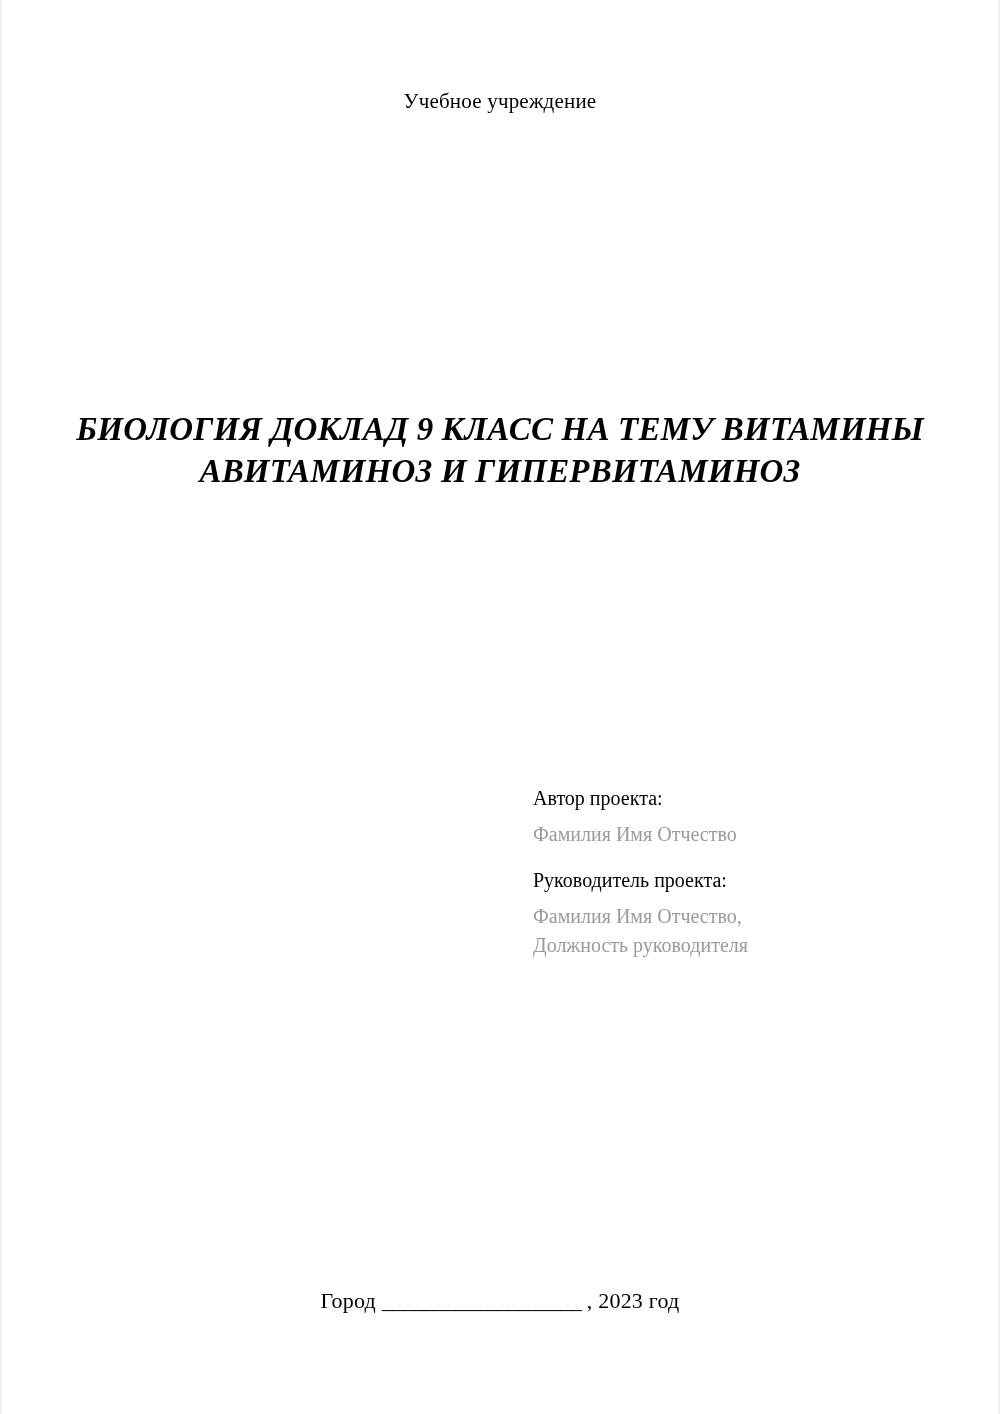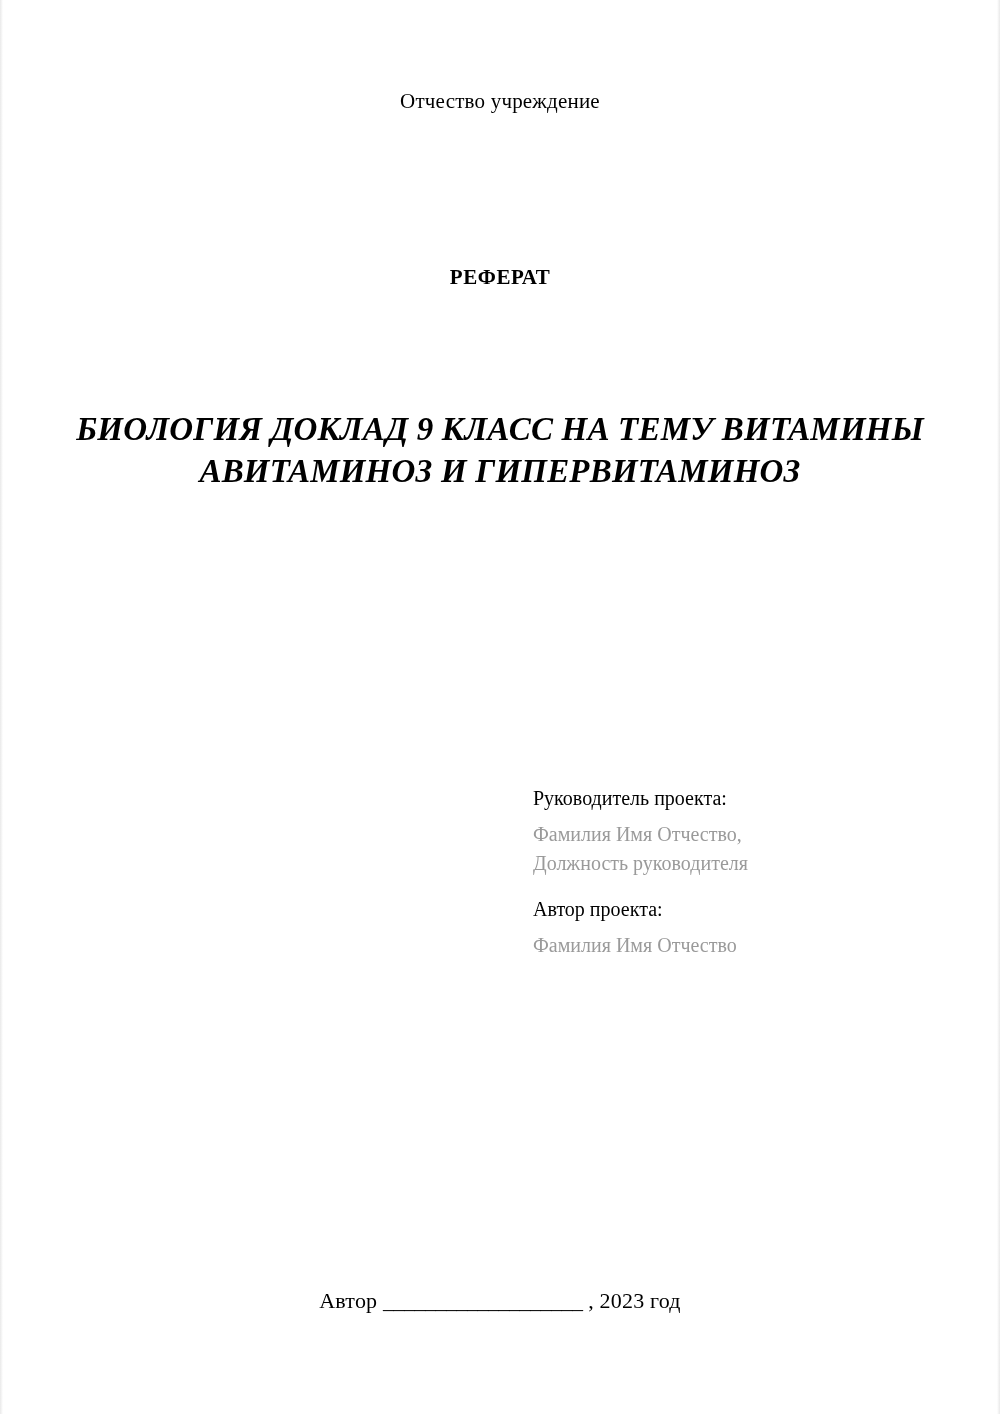--- a/index.html
+++ b/index.html
@@ -106,40 +106,39 @@
     display: inline-block;
     letter-spacing: -0.5px;
     font-style: italic;
   }
 </style>
 </head>
 <body>
 
 <div class="page">
 
-  <div class="institution">Отчество учреждение</div>
+  <div class="institution">Учебное учреждение</div>
 
-  <div class="doc-type">РЕФЕРАТ</div>
 
   <div class="main-title">БИОЛОГИЯ ДОКЛАД 9 КЛАСС НА ТЕМУ ВИТАМИНЫ АВИТАМИНОЗ И ГИПЕРВИТАМИНОЗ</div>
 
   <div class="credits">
+
+    <div class="credits-block">
+      <div class="credits-label">Автор проекта:</div>
+      <div class="credits-value">Фамилия Имя Отчество</div>
+    </div>
 
     <div class="credits-block">
       <div class="credits-label">Руководитель проекта:</div>
       <div class="credits-value">Фамилия Имя Отчество,</div>
       <div class="credits-value">Должность руководителя</div>
     </div>
 
-    <div class="credits-block">
-      <div class="credits-label">Автор проекта:</div>
-      <div class="credits-value">Фамилия Имя Отчество</div>
-    </div>
-
   </div>
 
   <div class="footer">
-    <span>Автор</span>
+    <span>Город</span>
     <span class="blank-line">___________________</span>
     <span>, 2023 год</span>
   </div>
 
 </div>
 
 </body></html>

